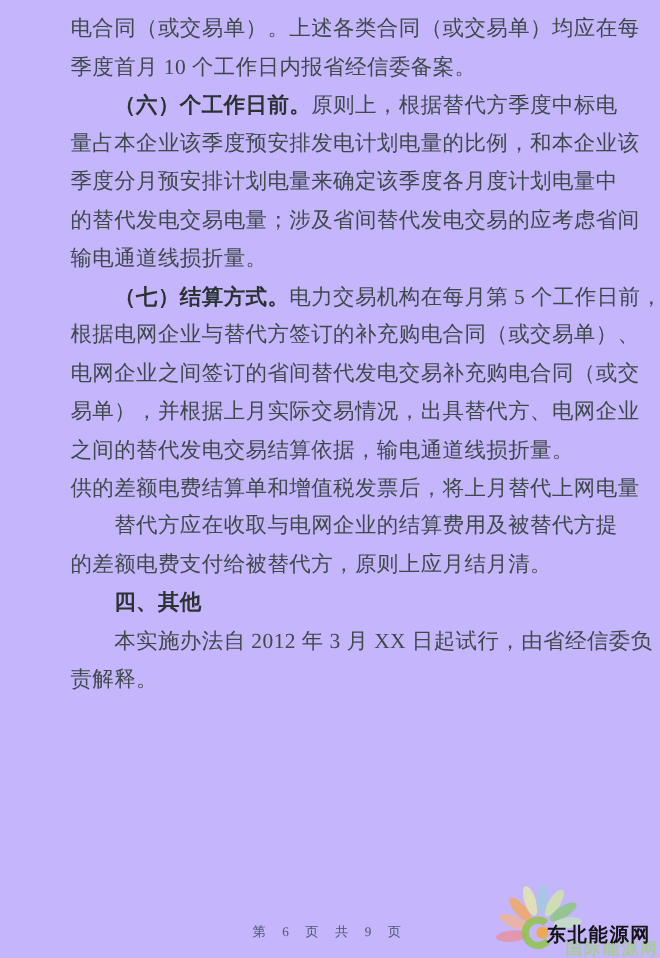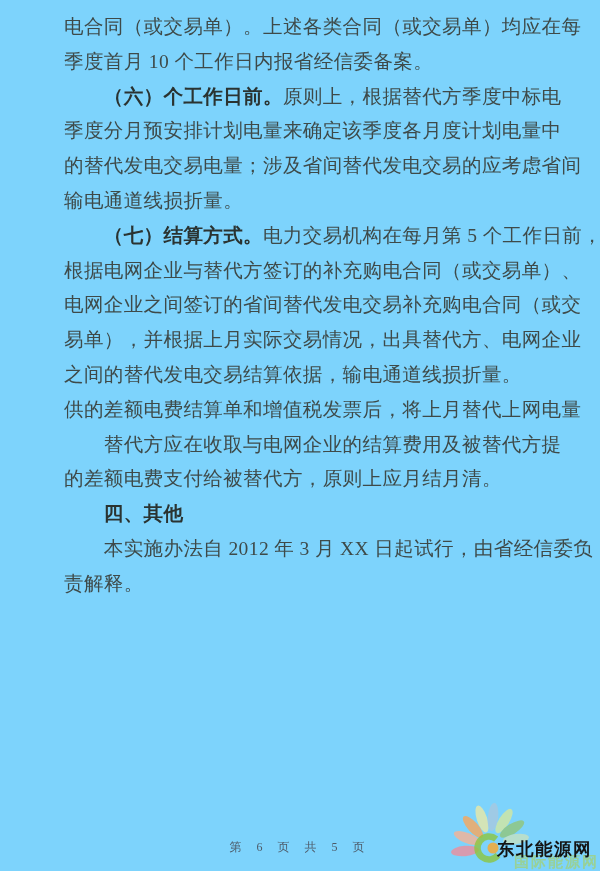--- a/index.html
+++ b/index.html
@@ -1,19 +1,19 @@
 <!DOCTYPE html>
 <html><head>
 <meta charset="utf-8">
 <style>
   html,body{margin:0;padding:0;background:#e8e8e8;}
   .page{
     position:relative;
     width:600px;height:871px;
-    background:#7dd3fc;
+    background:#c4b5fd;
     overflow:hidden;
     font-family:"Liberation Serif","DejaVu Serif",serif;
   }
   .content{
     position:absolute;
     left:64px;top:10px;width:482px;
   }
   .doc-line{
     font-size:19.5px;
     line-height:34.8px;
@@ -59,37 +59,38 @@
 </style>
 </head>
 <body>
 
 <div class="page">
 
   <div class="content">
     <div class="doc-line"><span class="bold-part"></span><span>电合同（或交易单）。上述各类合同（或交易单）均应在每</span></div>
     <div class="doc-line"><span class="bold-part"></span><span>季度首月 10 个工作日内报省经信委备案。</span></div>
     <div class="doc-line"><span class="bold-part">　　（六）个工作日前。</span><span>原则上，根据替代方季度中标电</span></div>
+    <div class="doc-line"><span class="bold-part"></span><span>量占本企业该季度预安排发电计划电量的比例，和本企业该</span></div>
     <div class="doc-line"><span class="bold-part"></span><span>季度分月预安排计划电量来确定该季度各月度计划电量中</span></div>
     <div class="doc-line"><span class="bold-part"></span><span>的替代发电交易电量；涉及省间替代发电交易的应考虑省间</span></div>
     <div class="doc-line"><span class="bold-part"></span><span>输电通道线损折量。</span></div>
     <div class="doc-line"><span class="bold-part">　　（七）结算方式。</span><span>电力交易机构在每月第 5 个工作日前，</span></div>
     <div class="doc-line"><span class="bold-part"></span><span>根据电网企业与替代方签订的补充购电合同（或交易单）、</span></div>
     <div class="doc-line"><span class="bold-part"></span><span>电网企业之间签订的省间替代发电交易补充购电合同（或交</span></div>
     <div class="doc-line"><span class="bold-part"></span><span>易单），并根据上月实际交易情况，出具替代方、电网企业</span></div>
     <div class="doc-line"><span class="bold-part"></span><span>之间的替代发电交易结算依据，输电通道线损折量。</span></div>
     <div class="doc-line"><span class="bold-part"></span><span>供的差额电费结算单和增值税发票后，将上月替代上网电量</span></div>
     <div class="doc-line"><span class="bold-part"></span><span>　　替代方应在收取与电网企业的结算费用及被替代方提</span></div>
     <div class="doc-line"><span class="bold-part"></span><span>的差额电费支付给被替代方，原则上应月结月清。</span></div>
     <div class="doc-line"><span class="bold-part">　　四、其他</span><span></span></div>
     <div class="doc-line"><span class="bold-part"></span><span>　　本实施办法自 2012 年 3 月 XX 日起试行，由省经信委负</span></div>
     <div class="doc-line"><span class="bold-part"></span><span>责解释。</span></div>
   </div>
 
-  <div class="footer">第 6 页 共 5 页</div>
+  <div class="footer">第 6 页 共 9 页</div>
 
   <svg class="watermark" viewBox="0 0 152 73" xmlns="http://www.w3.org/2000/svg">
 
     <g opacity="0.85">
       <ellipse cx="17" cy="53" rx="14" ry="5.2" transform="rotate(-5 17 53)" fill="#e792a2"></ellipse>
       <ellipse cx="19" cy="40" rx="14" ry="5.2" transform="rotate(22 19 40)" fill="#f0b49a"></ellipse>
       <ellipse cx="25" cy="29" rx="14" ry="5.2" transform="rotate(48 25 29)" fill="#f2a964"></ellipse>
       <ellipse cx="34" cy="21" rx="14" ry="5.2" transform="rotate(72 34 21)" fill="#e4e8ac"></ellipse>
       <ellipse cx="45" cy="19" rx="14" ry="5.2" transform="rotate(96 45 19)" fill="#a6c9e2"></ellipse>
       <ellipse cx="56" cy="23" rx="14" ry="5.2" transform="rotate(122 56 23)" fill="#cfe6a6"></ellipse>

